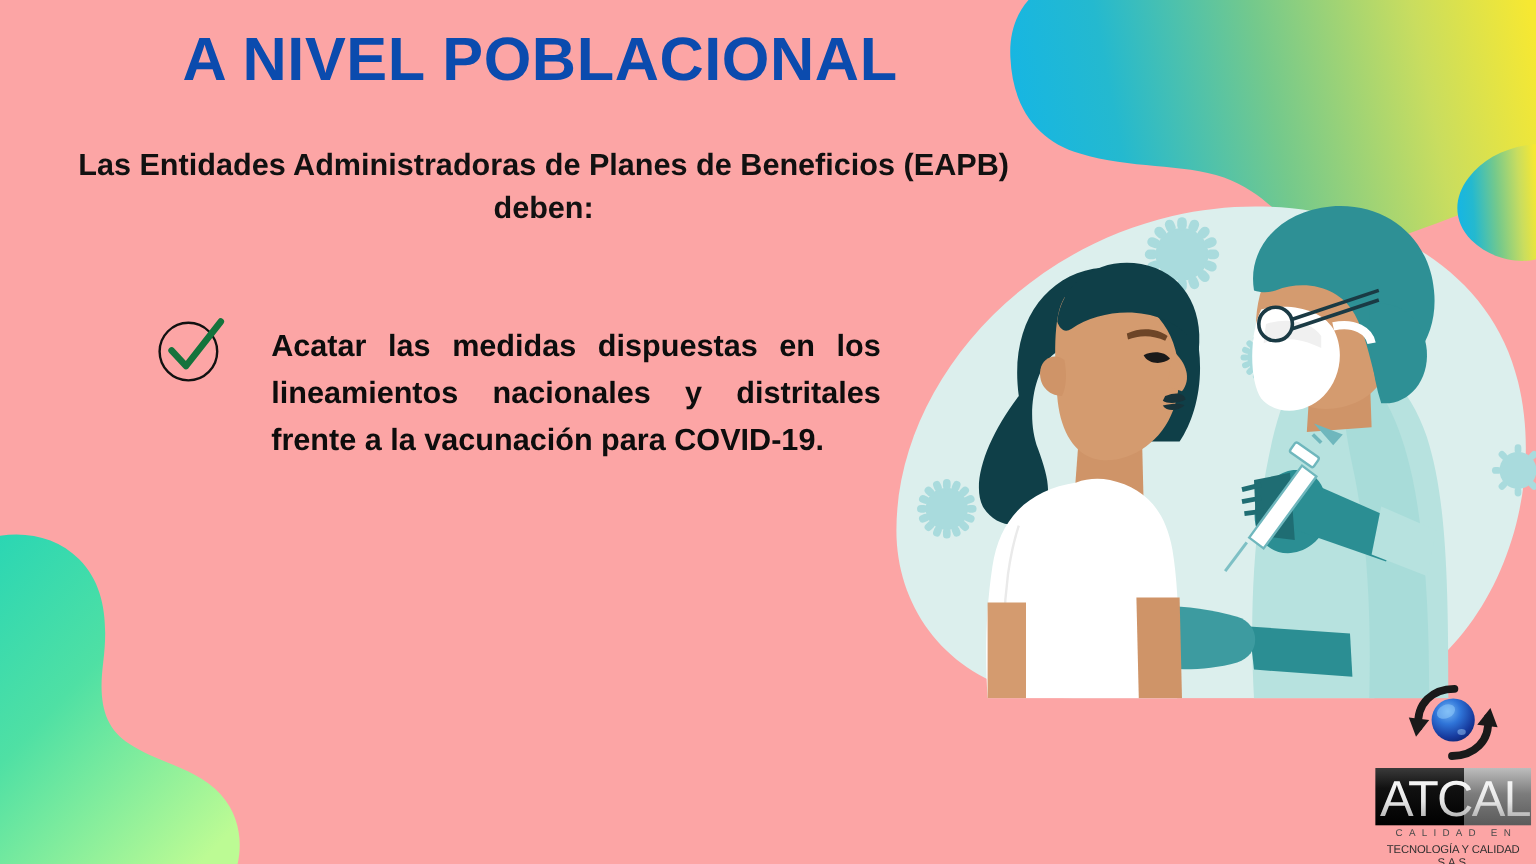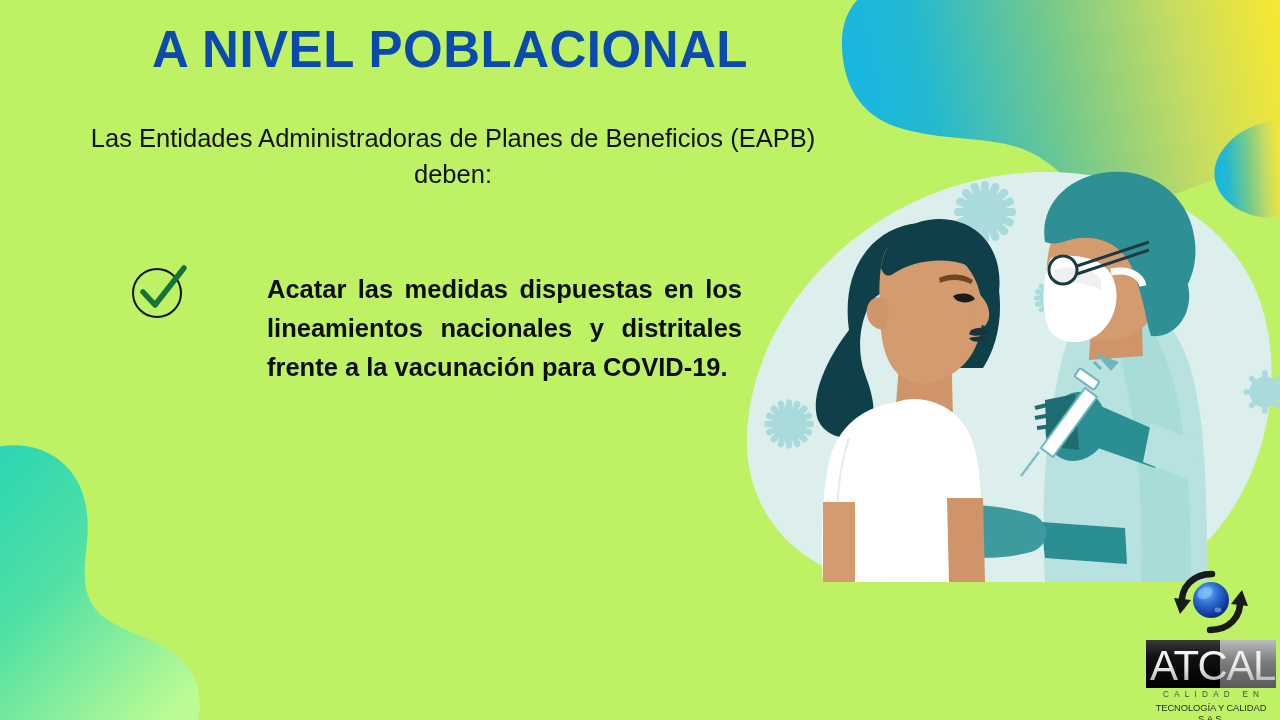--- a/index.html
+++ b/index.html
@@ -8,21 +8,21 @@
     background: #ffffff;
   }
   body {
     font-family: "Liberation Sans", sans-serif;
   }
   #slide {
     position: relative;
     width: 1280px;
     height: 720px;
     overflow: hidden;
-    background: #bef264;
+    background: #fca5a5;
   }
 
   
   .blob-layer {
     position: absolute;
     left: 0; top: 0;
     width: 1280px; height: 720px;
     pointer-events: none;
   }
 
@@ -42,31 +42,30 @@
   }
 
   
   #subtitle {
     position: absolute;
     left: 62px;
     top: 120px;
     width: 782px;
     text-align: center;
     font-size: 25.5px;
-    font-weight: normal;
+    font-weight: bold;
     color: #111111;
     line-height: 1.42;
   }
 
   
   .bullet {
     position: absolute;
     display: flex;
     align-items: flex-start;
-    gap: 41px;
   }
   .bullet .check-wrap {
     flex: 0 0 auto;
     width: 60px;
     height: 60px;
     position: relative;
   }
   .bullet .btext {
     font-size: 25.5px;
     font-weight: bold;

